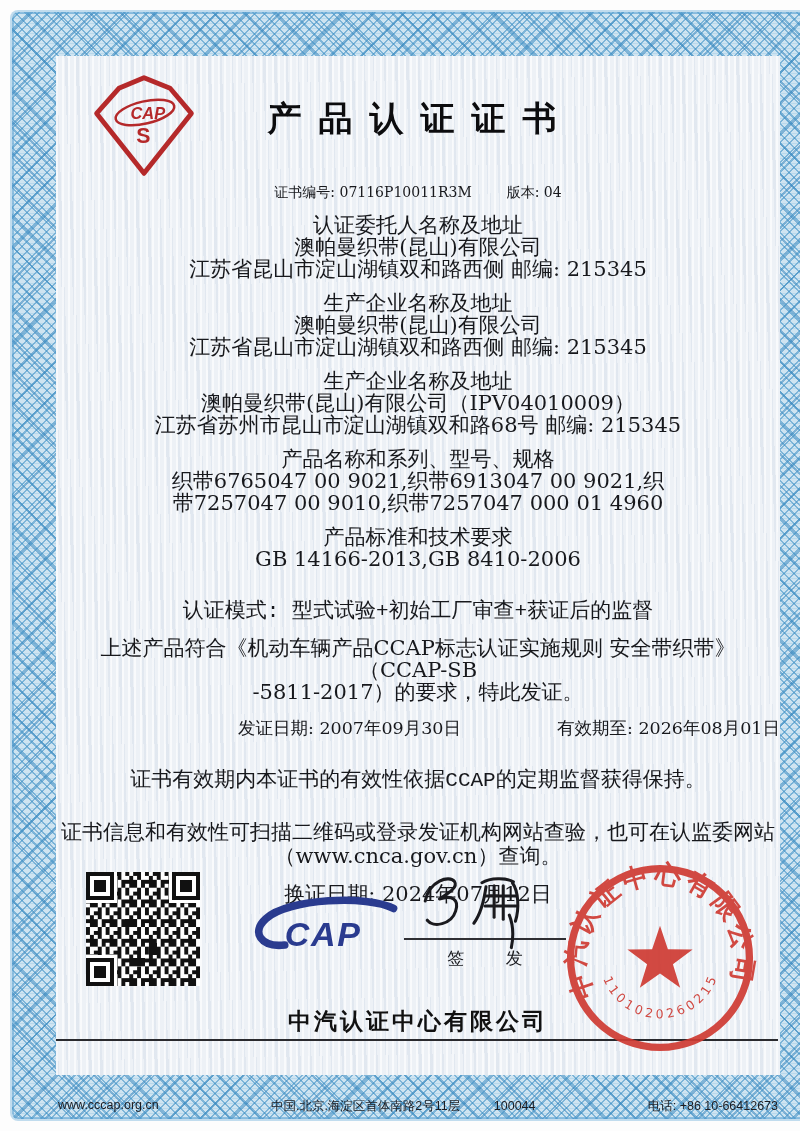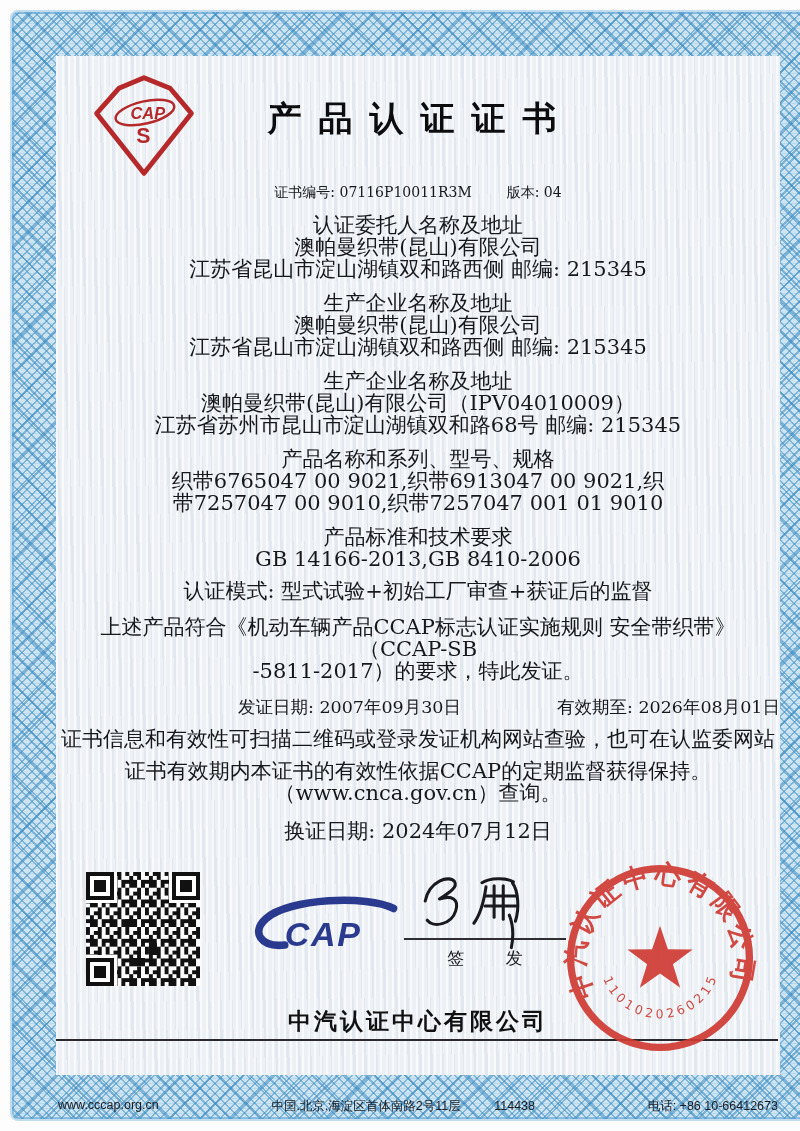--- a/index.html
+++ b/index.html
@@ -23,21 +23,21 @@
     }
   .content{position:absolute;inset:56px;text-align:center;}
   
   .badge{position:absolute;left:30px;top:12px;width:116px;height:116px;}
   
   .title{margin:40px 12px 0 0;font-size:34px;font-weight:bold;letter-spacing:17px;text-indent:17px;color:#0c0c0e;}
   .certline{margin-top:42px;font-size:14px;}
   .certline .gap{display:inline-block;width:26px;}
   p{margin:0;font-size:21px;line-height:22px;}
   .h{margin-top:12px;}
-  .mt14{margin-top:10px;}
+  .mt14{margin-top:31px;font-family:Liberation Mono, monospace;}
   .mt16{margin-top:16px;}
   .dates{margin-top:14px;display:flex;justify-content:flex-end;gap:96px;font-size:17.5px;line-height:22px;}
   .statement{width:660px;margin:14px auto 0 auto;}
   
   .qr{position:absolute;left:86px;top:872px;width:114px;height:114px;}
   .wordmark{position:absolute;left:232px;top:896px;width:170px;height:64px;}
   .sign-block{position:absolute;left:404px;top:870px;width:162px;text-align:center;}
   .sign-script{width:152px;height:66px;display:block;margin:0 auto;overflow:visible;}
   .sign-line{border-top:2px solid #2f2f33;margin-top:2px;}
   .sign-label{margin-top:7px;font-size:17px;letter-spacing:18px;text-indent:18px;}
@@ -82,40 +82,40 @@
     <p class="h">生产企业名称及地址</p>
     <p>澳帕曼织带(昆山)有限公司</p>
     <p>江苏省昆山市淀山湖镇双和路西侧 邮编: 215345</p>
 
     <p class="h">生产企业名称及地址</p>
     <p>澳帕曼织带(昆山)有限公司（IPV04010009）</p>
     <p>江苏省苏州市昆山市淀山湖镇双和路68号 邮编: 215345</p>
 
     <p class="h">产品名称和系列、型号、规格</p>
     <p>织带6765047 00 9021,织带6913047 00 9021,织</p>
-    <p>带7257047 00 9010,织带7257047 001 01 9010</p>
+    <p>带7257047 00 9010,织带7257047 000 01 4960</p>
 
     <p class="h">产品标准和技术要求</p>
     <p>GB 14166-2013,GB 8410-2006</p>
 
     <p class="mt14">认证模式: 型式试验+初始工厂审查+获证后的监督</p>
 
     <div class="statement">
       <p>上述产品符合《机动车辆产品CCAP标志认证实施规则 安全带织带》（CCAP-SB</p>
       <p>-5811-2017）的要求，特此发证。</p>
     </div>
 
     <div class="dates">
       <span>发证日期: 2007年09月30日</span>
       <span>有效期至: 2026年08月01日</span>
     </div>
 
+    <p class="mt14">证书有效期内本证书的有效性依据CCAP的定期监督获得保持。</p>
+
     <p class="mt14">证书信息和有效性可扫描二维码或登录发证机构网站查验，也可在认监委网站</p>
-
-    <p class="mt14">证书有效期内本证书的有效性依据CCAP的定期监督获得保持。</p>
     <p>（www.cnca.gov.cn）查询。</p>
 
     <p class="mt16">换证日期: 2024年07月12日</p>
   </div>
 
   <svg class="qr" viewBox="0 0 29 29" shape-rendering="crispEdges">
     <defs>
       <pattern id="qrp" width="5" height="5" patternUnits="userSpaceOnUse">
         <rect width="5" height="5" fill="#ffffff"></rect>
         <rect x="0" y="0" width="1" height="1" fill="#111"></rect>
@@ -193,17 +193,17 @@
       <textPath href="#sealBottomArc">1101020260215</textPath>
     </text>
   </svg>
 
   <div class="footer-company">中汽认证中心有限公司</div>
   <div class="footer-line"></div>
   <div class="footer-row">
     <span>www.cccap.org.cn</span>
     <span class="footer-center">
       <span>中国.北京.海淀区首体南路2号11层</span>
-      <span class="pc">114438</span>
+      <span class="pc">100044</span>
     </span>
     <span>电话: +86 10-66412673</span>
   </div>
 </div>
 
 </body></html>

